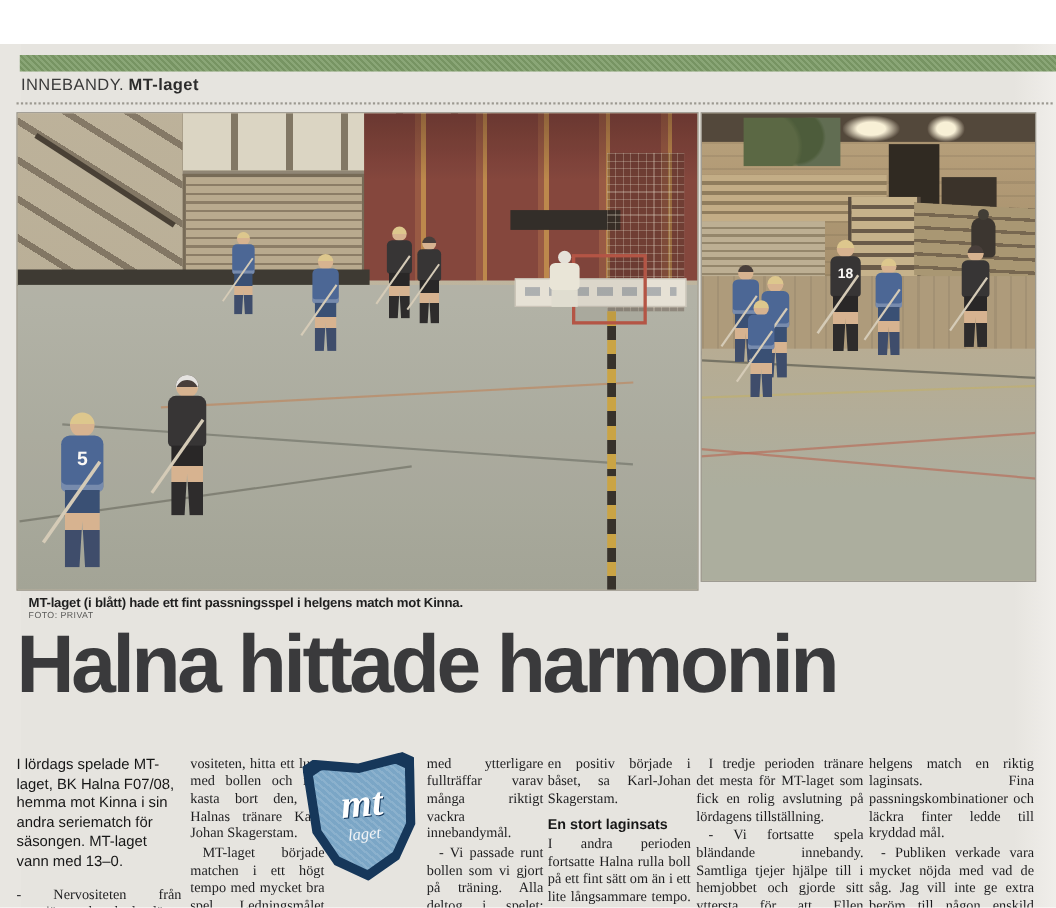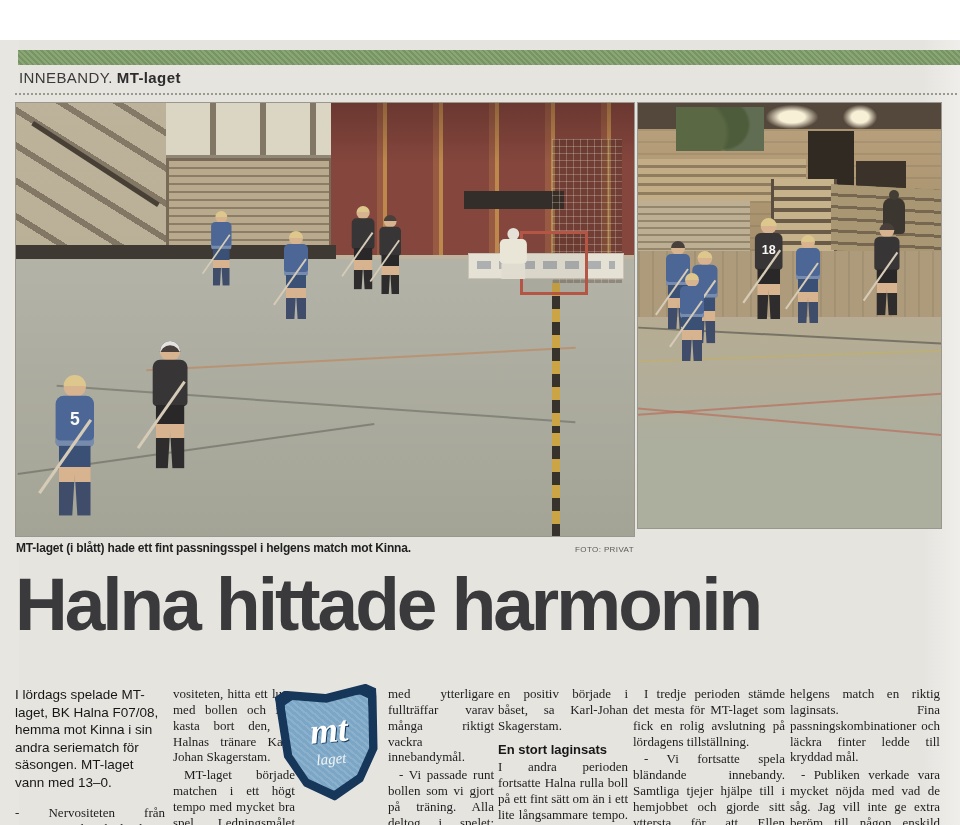--- a/index.html
+++ b/index.html
@@ -95,21 +95,21 @@
   .fig.black .lower{background:linear-gradient(#17171a 0 30%,#d9b38f 30% 52%,#1c1c20 52%);}
   .fig .stick{left:27px;top:28px;width:2px;height:56px;background:#d6cdba;transform:rotate(35deg);transform-origin:top;}
   .fig.keeper .head{background:#e8e6df;}
   .fig.keeper .torso{left:2px;width:32px;height:30px;background:#eceade;border-radius:6px;}
   .fig.keeper .lower{top:42px;height:18px;clip-path:none;background:#e3e1d6;left:4px;width:28px;}
   .s85{transform:scale(.85);} .s90{transform:scale(.9);} .s95{transform:scale(.95);}
   .s105{transform:scale(1.05);} .s115{transform:scale(1.15);}
   .s145{transform:scale(1.45);} .s160{transform:scale(1.6);}
   
   .caption{position:absolute;font-weight:bold;font-size:12px;line-height:1.18;color:#1f1f1f;letter-spacing:-.2px;}
-  .caption-left{left:16px;top:501px;width:618px;display:flex;justify-content:space-between;align-items:baseline;}
+  .caption-left{left:16px;top:501px;width:618px;display:flex;justify-content:space-between;align-items:baseline;flex-direction:column;}
   .caption-left .credit{font-weight:normal;font-size:8px;color:#5a5a58;letter-spacing:.4px;white-space:nowrap;margin-left:10px;}
   .caption-right{left:641px;top:491px;width:300px;}
   
   .headline{position:absolute;left:15px;top:522px;width:936px;margin:0;
             font-family:"Liberation Sans",sans-serif;font-weight:bold;font-size:73px;
             letter-spacing:-3px;color:#3a3a3c;transform:scaleY(1.02);transform-origin:top left;white-space:nowrap;}
   
   .col{position:absolute;top:646px;height:179px;overflow:hidden;color:#1d1d1f;}
   .col p{margin:0 0 2px;font-family:"Liberation Serif","DejaVu Serif",serif;font-size:13px;line-height:1.22;text-align:justify;}
   .col p.indent{text-indent:11px;}
@@ -292,21 +292,21 @@
     <p>med ytterligare fullträffar varav många riktigt vackra innebandymål.</p>
     <p class="indent">- Vi passade runt bollen som vi gjort på träning. Alla deltog i spelet: backar och forwards och center. Händelserna på planen gjorde att vi fick</p>
   </div>
   <div class="col c4">
     <p>en positiv började i båset, sa Karl-Johan Skagerstam.</p>
     <p class="subhead">En stort laginsats</p>
     <p>I andra perioden fortsatte Halna rulla boll på ett fint sätt om än i ett lite långsammare tempo. Törebodalaget såg till att inte släppa in motståndarna i matchen.</p>
 
   </div>
   <div class="col c5">
-    <p class="indent">I tredje perioden stämde det mesta för MT-laget som fick en rolig avslutning på lördagens tillställning.</p>
+    <p class="indent">I tredje perioden tränare det mesta för MT-laget som fick en rolig avslutning på lördagens tillställning.</p>
     <p class="indent">- Vi fortsatte spela bländande innebandy. Samtliga tjejer hjälpe till i hemjobbet och gjorde sitt yttersta för att Ellen Ernstsson Johansson i målet skulle få hålla nollan.</p>
     <p class="indent">Sammanfattningsvis var</p>
   </div>
   <div class="col c6">
     <p>helgens match en riktig laginsats. Fina passningskombinationer och läckra finter ledde till kryddad mål.</p>
     <p class="indent">- Publiken verkade vara mycket nöjda med vad de såg. Jag vill inte ge extra beröm till någon enskild spelare utan alla får ett stort plus i kanten, sa Karl-Johan Skagerstam.</p>
   </div>
 
   <div class="badge">
     <div class="outer"></div>

